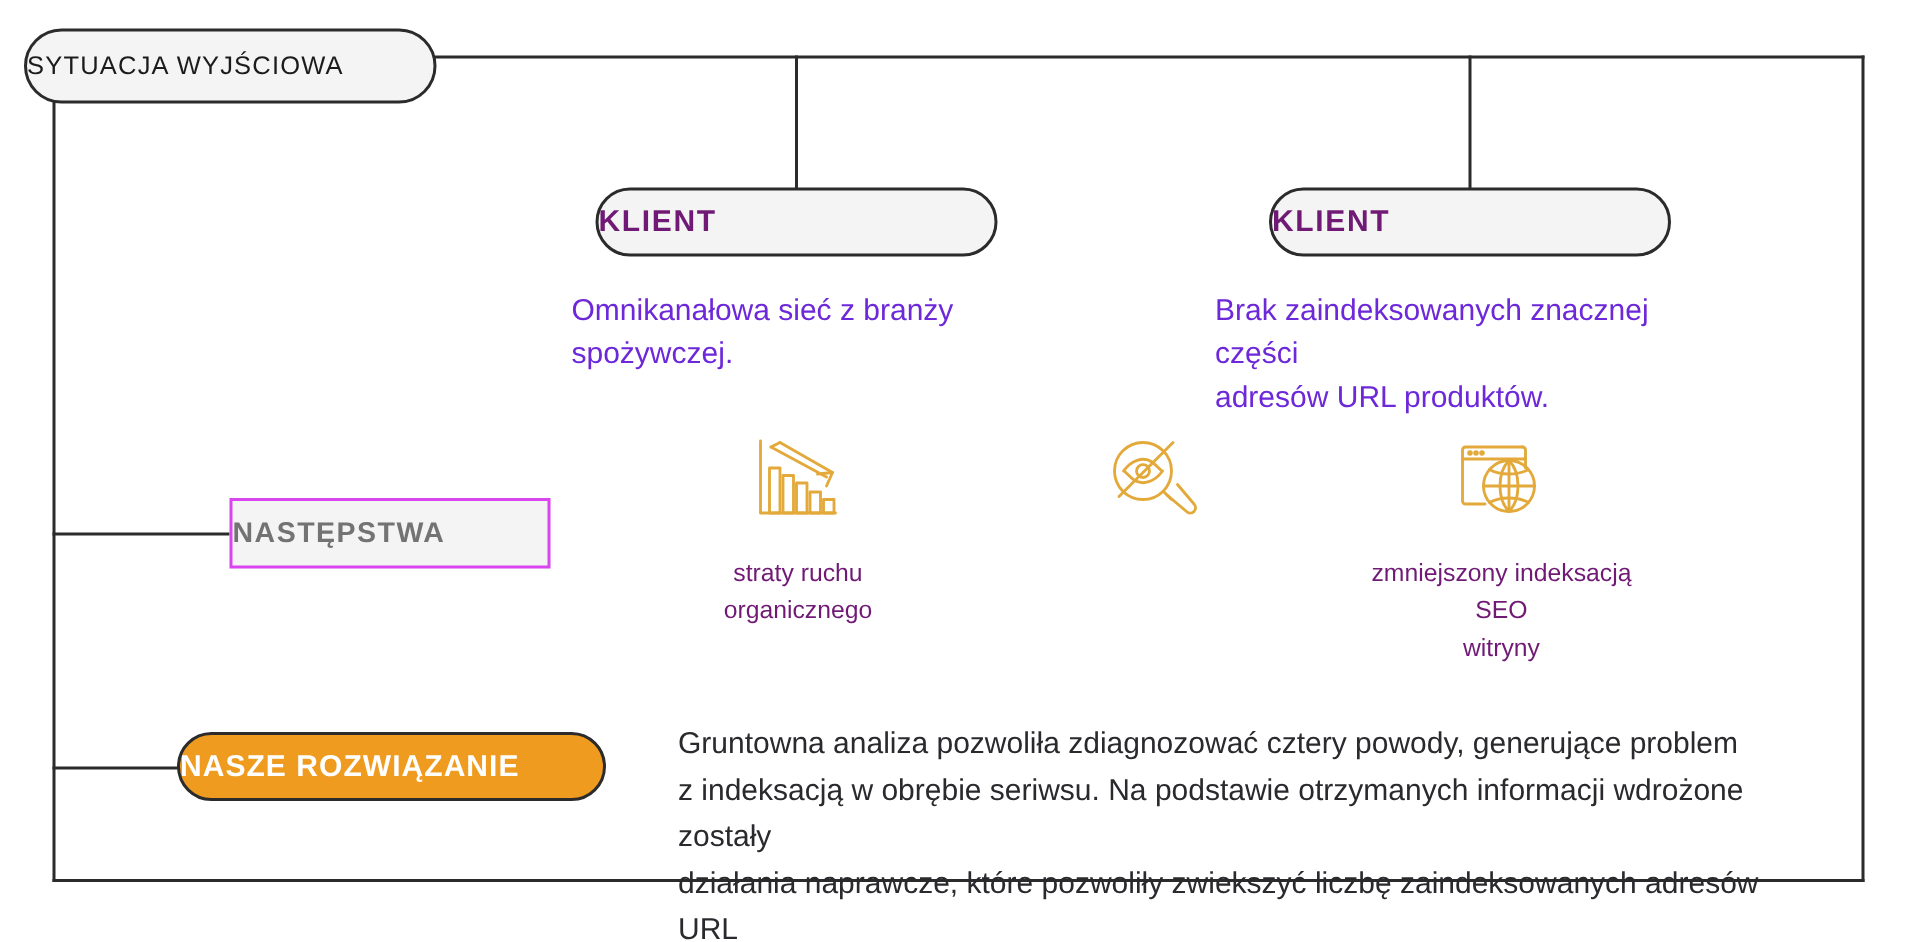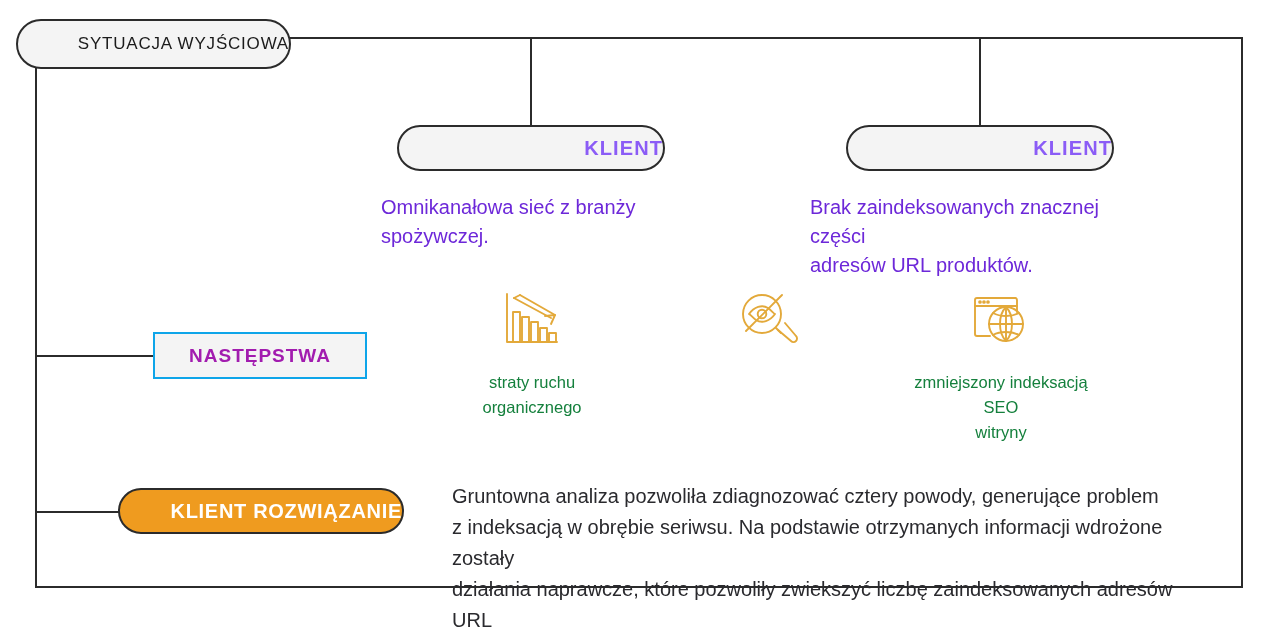--- a/index.html
+++ b/index.html
@@ -31,60 +31,60 @@
     background: #2b2b2b;
     width: 2px;
   }
 
   
   .pill {
     position: absolute;
     box-sizing: border-box;
     display: flex;
     align-items: center;
-    justify-content: flex-end;
+    justify-content: flex-start;
     border: 2px solid #2b2b2b;
     border-radius: 999px;
     background: #f4f4f4;
     letter-spacing: 0.6px;
     z-index: 5;
   }
   .pill-root {
     font-size: 17px;
     font-weight: 400;
     letter-spacing: 0.8px;
     color: #1b1b1b;
   }
   .pill-node {
     font-size: 20px;
     font-weight: 700;
     letter-spacing: 1.1px;
-    color: #8b5cf6;
+    color: #701a75;
   }
   .pill-cta {
     background: #ef9b1f;
     border-color: #2b2b2b;
     color: #ffffff;
     font-size: 20px;
     font-weight: 700;
     letter-spacing: 0.7px;
   }
 
   .rect-node {
     position: absolute;
     box-sizing: border-box;
     display: flex;
     align-items: center;
-    justify-content: center;
-    border: 2px solid #0ea5e9;
+    justify-content: flex-start;
+    border: 2px solid #d946ef;
     background: #f4f4f4;
     font-size: 19px;
     font-weight: 700;
     letter-spacing: 1px;
-    color: #a21caf;
+    color: #737373;
     z-index: 5;
   }
 
   
   .caption {
     position: absolute;
     font-size: 20px;
     line-height: 1.45;
     color: #6d28d9;
   }
@@ -100,21 +100,21 @@
     height: 62px;
     display: flex;
     align-items: center;
     justify-content: center;
   }
   .conseq-label {
     margin-top: 20px;
     text-align: center;
     font-size: 16.5px;
     line-height: 1.5;
-    color: #15803d;
+    color: #701a75;
   }
 
   
   .solution-text {
     position: absolute;
     font-size: 20px;
     line-height: 1.55;
     color: #2a2a2e;
     white-space: pre-line;
   }
@@ -203,20 +203,20 @@
         <path d="M36 17 c8 8 8 26 0 34"></path>
         <path d="M23 23 c7 4 19 4 26 0"></path>
         <path d="M23 45 c7-4 19-4 26 0"></path>
       </svg>
     </div>
     <div class="conseq-label" style="white-space:pre-line;">zmniejszony indeksacją SEO
 witryny</div>
   </div>
 
   <div class="pill pill-cta" style="left:118px; top:488px; width:286px; height:46px;">
-    <span>KLIENT ROZWIĄZANIE</span>
+    <span>NASZE ROZWIĄZANIE</span>
   </div>
   <div class="solution-text" style="left:452px; top:481px; width:730px;">Gruntowna analiza pozwoliła zdiagnozować cztery powody, generujące problem
 z indeksacją w obrębie seriwsu. Na podstawie otrzymanych informacji wdrożone zostały
 działania naprawcze, które pozwoliły zwiekszyć liczbę zaindeksowanych adresów URL
 o 20%, bez poszerzania asortymentu.</div>
 
 </div>
 
 </body></html>

